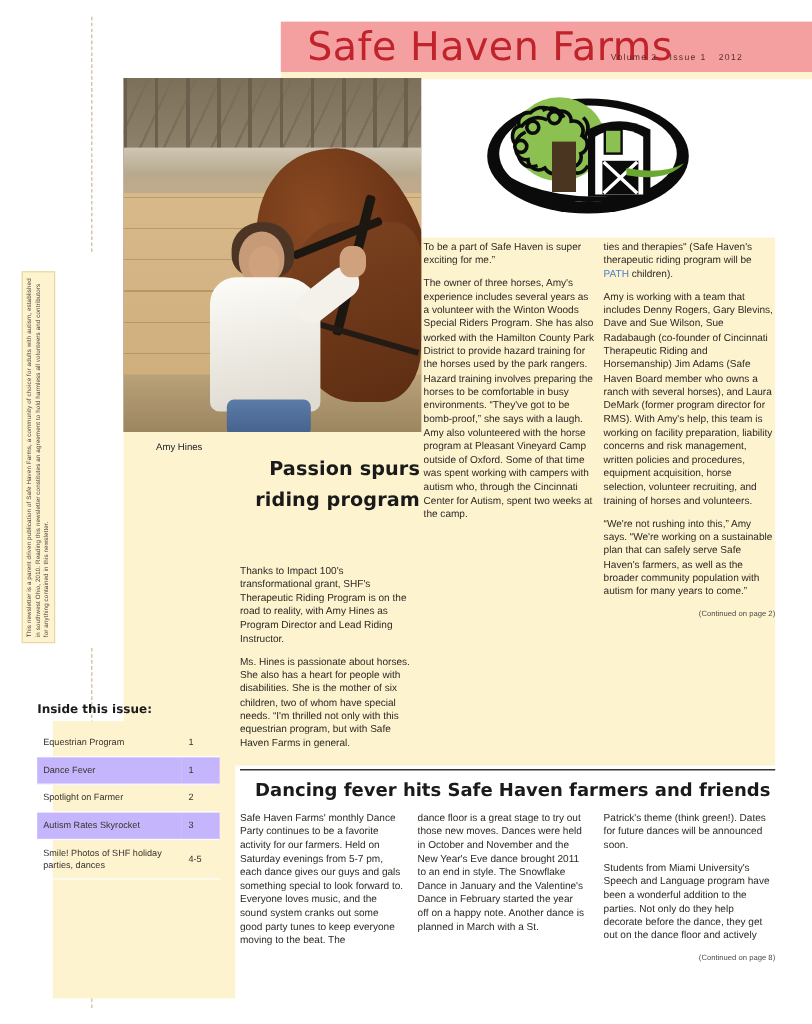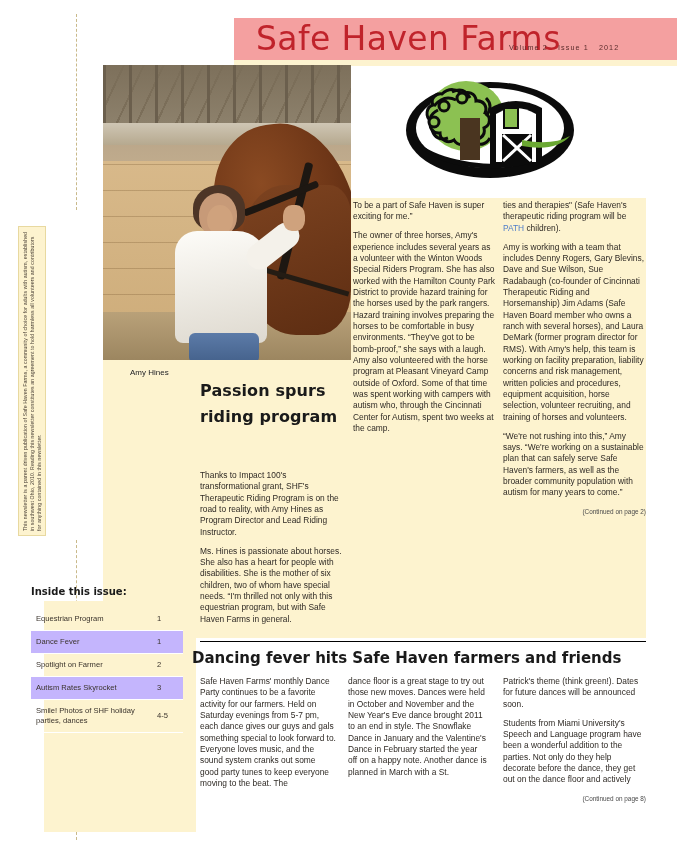--- a/index.html
+++ b/index.html
@@ -109,21 +109,21 @@
     text-shadow:0 0 3px rgba(255,255,255,.55);
     margin-top:39px;
   }
 
   
   .cream{position:absolute;background:#fdf3cf;}
 
   
   .headline{
     font-family:"DejaVu Sans", sans-serif;
-    font-weight:bold;color:#1a1a1a;
+    font-weight:bold;color:#1a1a1a;text-align:right;
   }
   .h-passion{
     position:absolute;left:200px;top:378px;width:150px;
     font-size:16px;line-height:26px;letter-spacing:.1px;
   }
   .col-text{
     position:absolute;
     font-size:8.4px;line-height:11.35px;
     color:#2f2a25;
     text-align:left;

